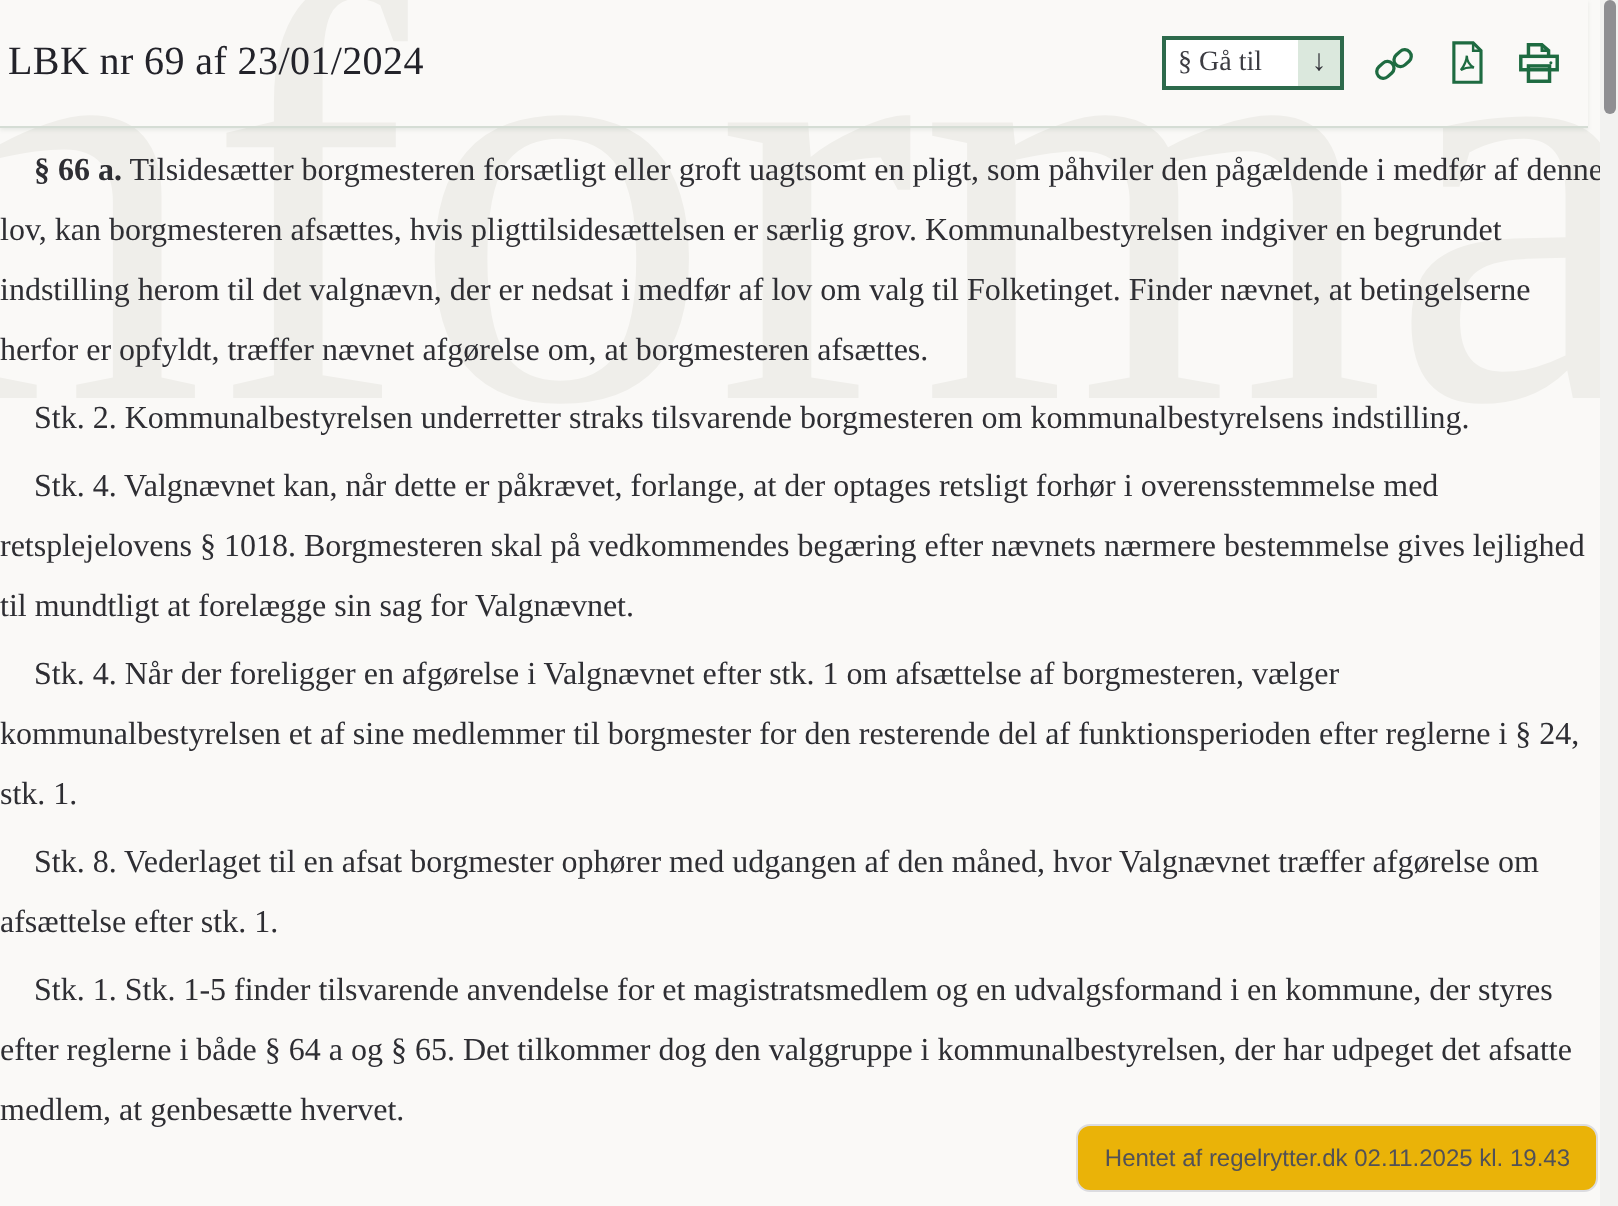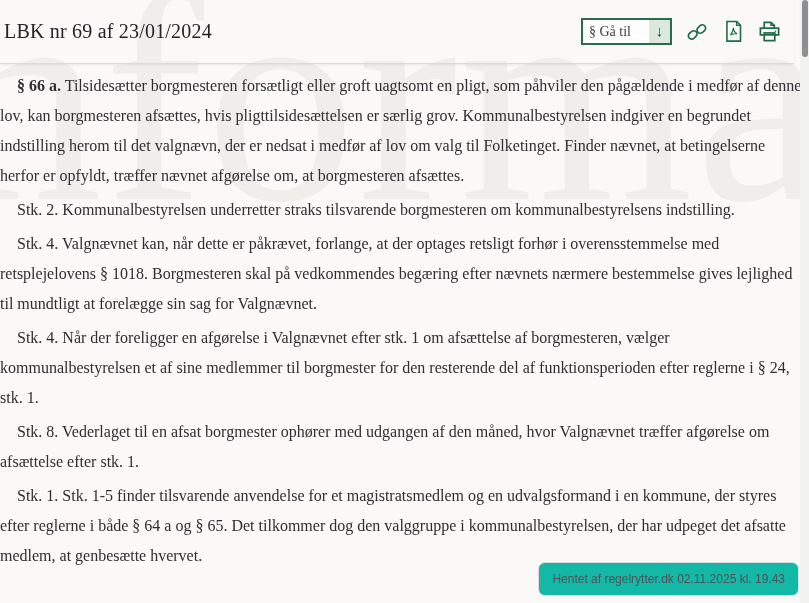--- a/index.html
+++ b/index.html
@@ -105,21 +105,21 @@
     text-indent: 17px;
     margin-bottom: 4px;
   }
   .lbl-bold { font-weight: bold; }
   .lbl-italic { }
   
   .stamp {
     position: absolute;
     right: 10px; bottom: 7px;
     z-index: 3;
-    background: #14b8a6;
+    background: #eab308;
     border: 1px solid #dcdce0;
     border-radius: 7px;
     padding: 9px 13px;
     font-family: "Liberation Sans", sans-serif;
     font-size: 12px;
     color: #515157;
     white-space: nowrap;
   }
   
   .scrollbar {

